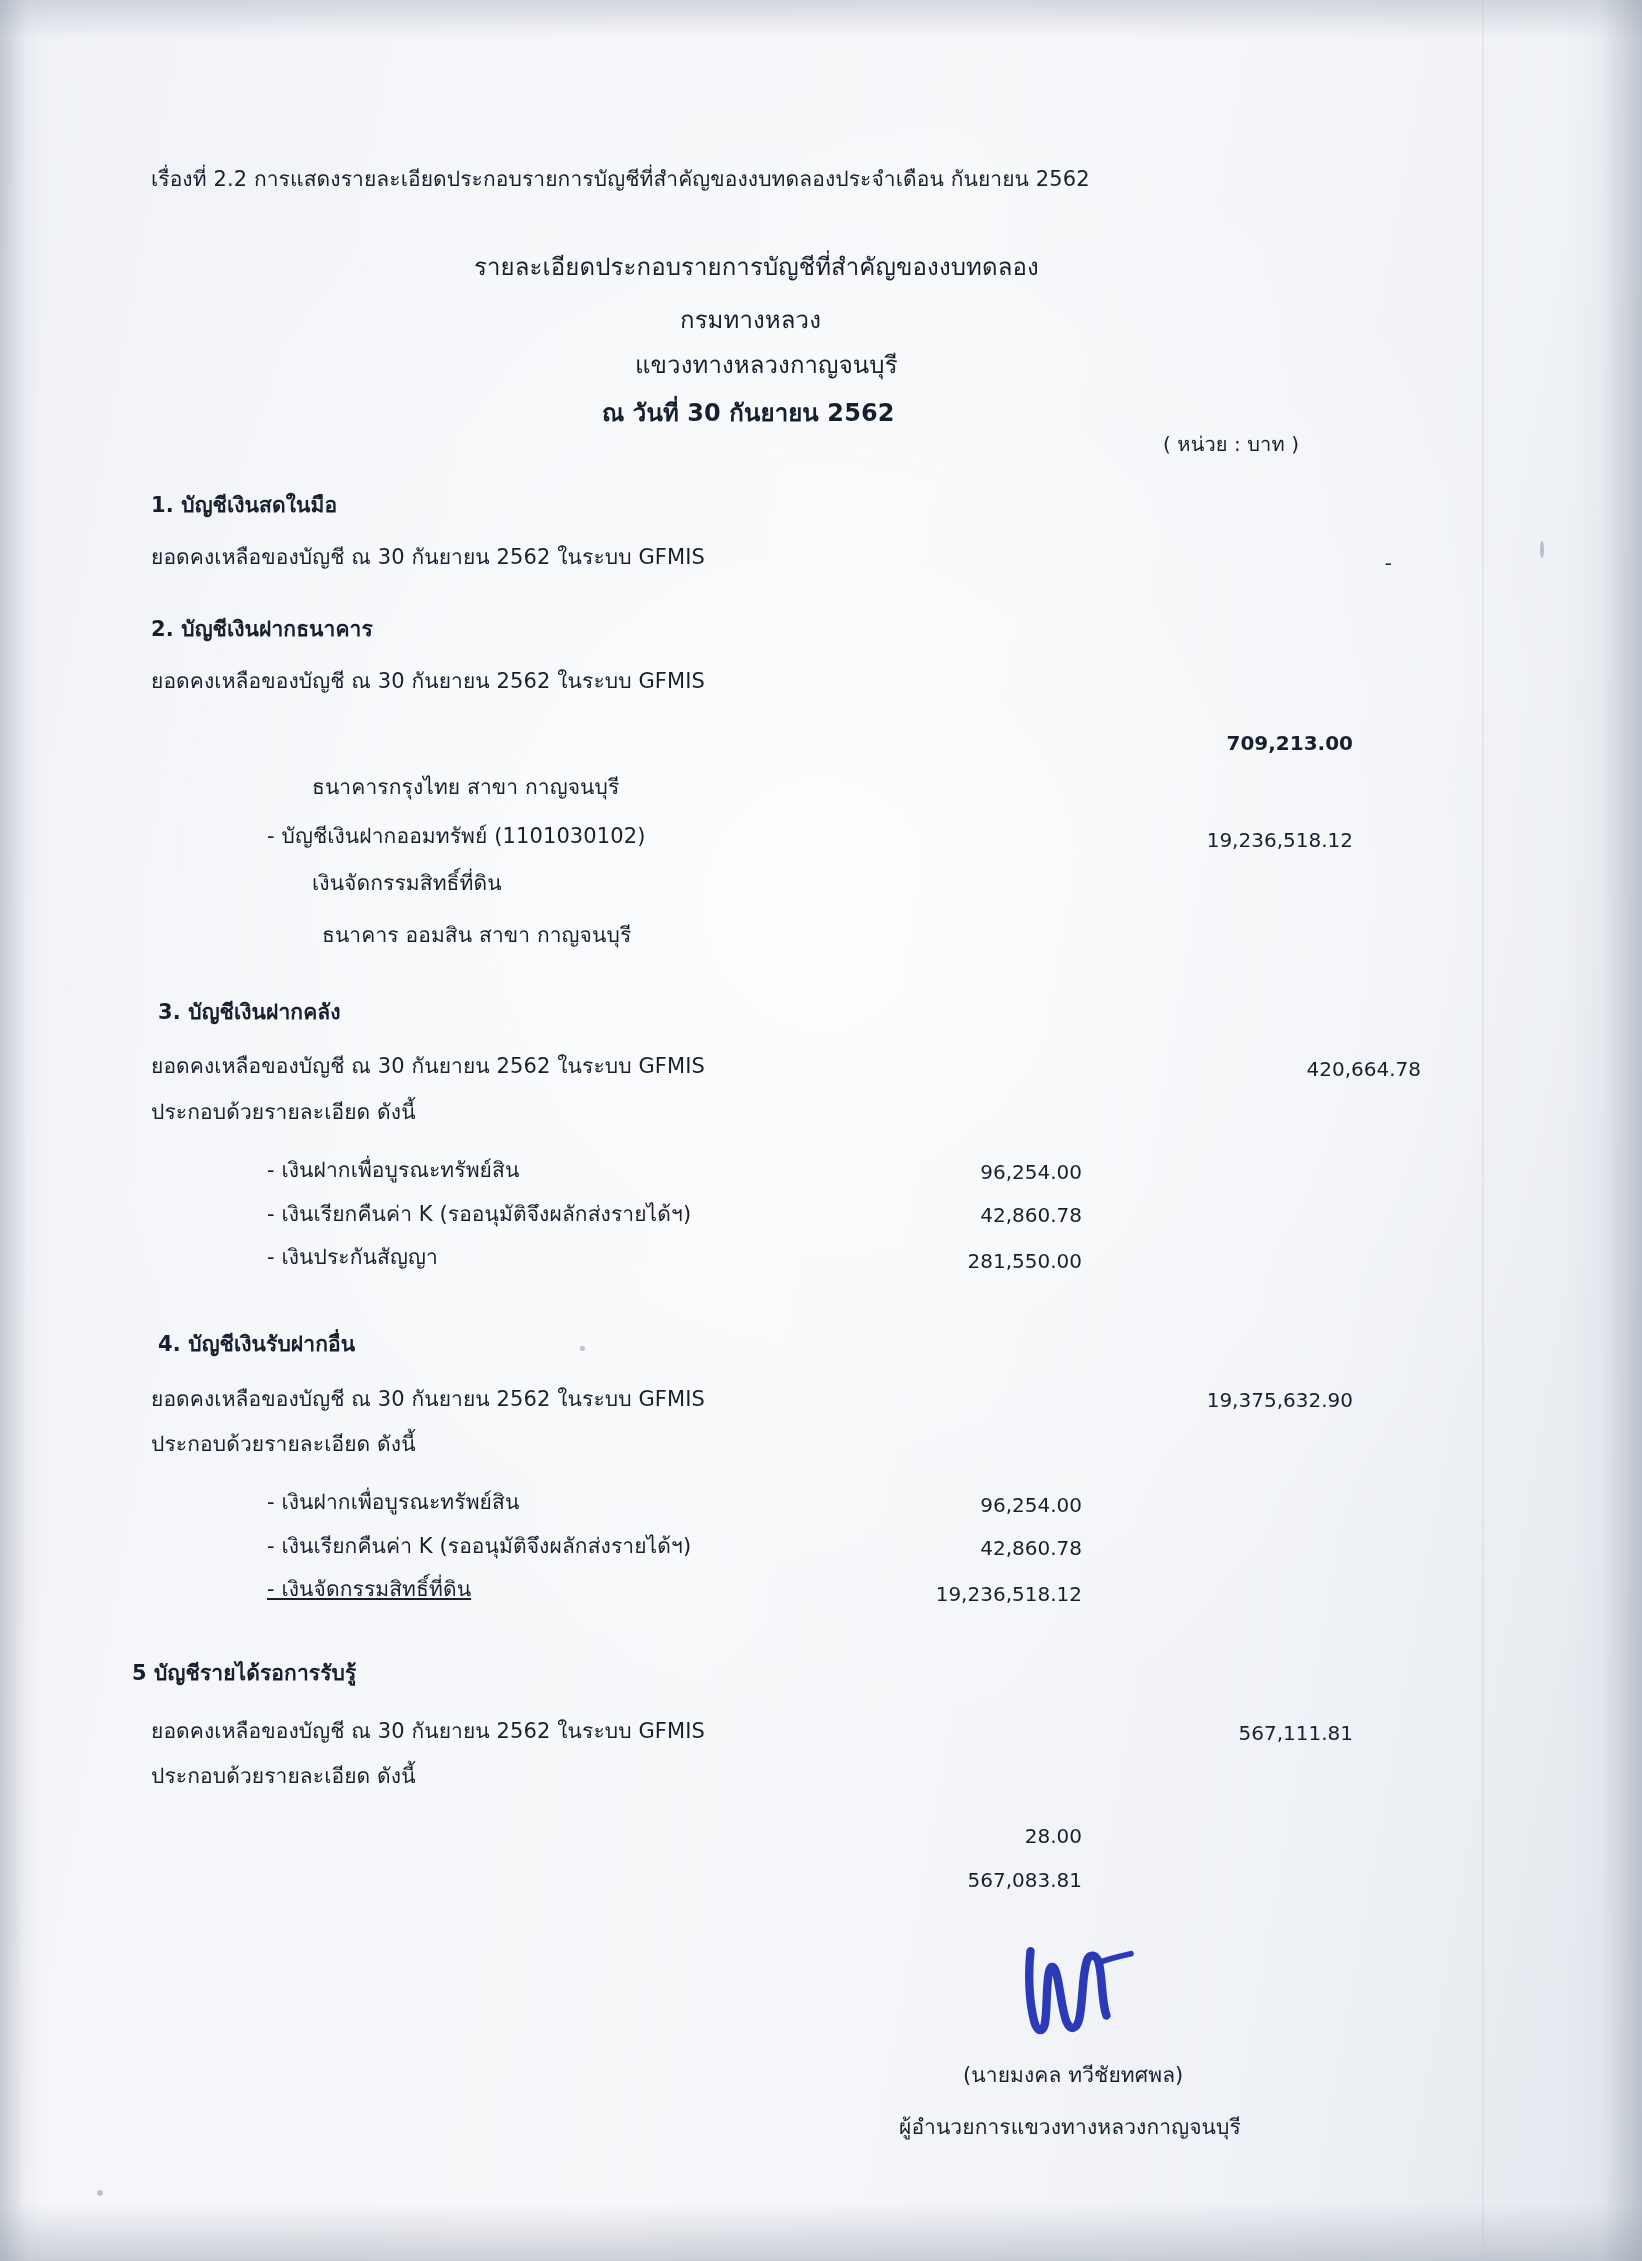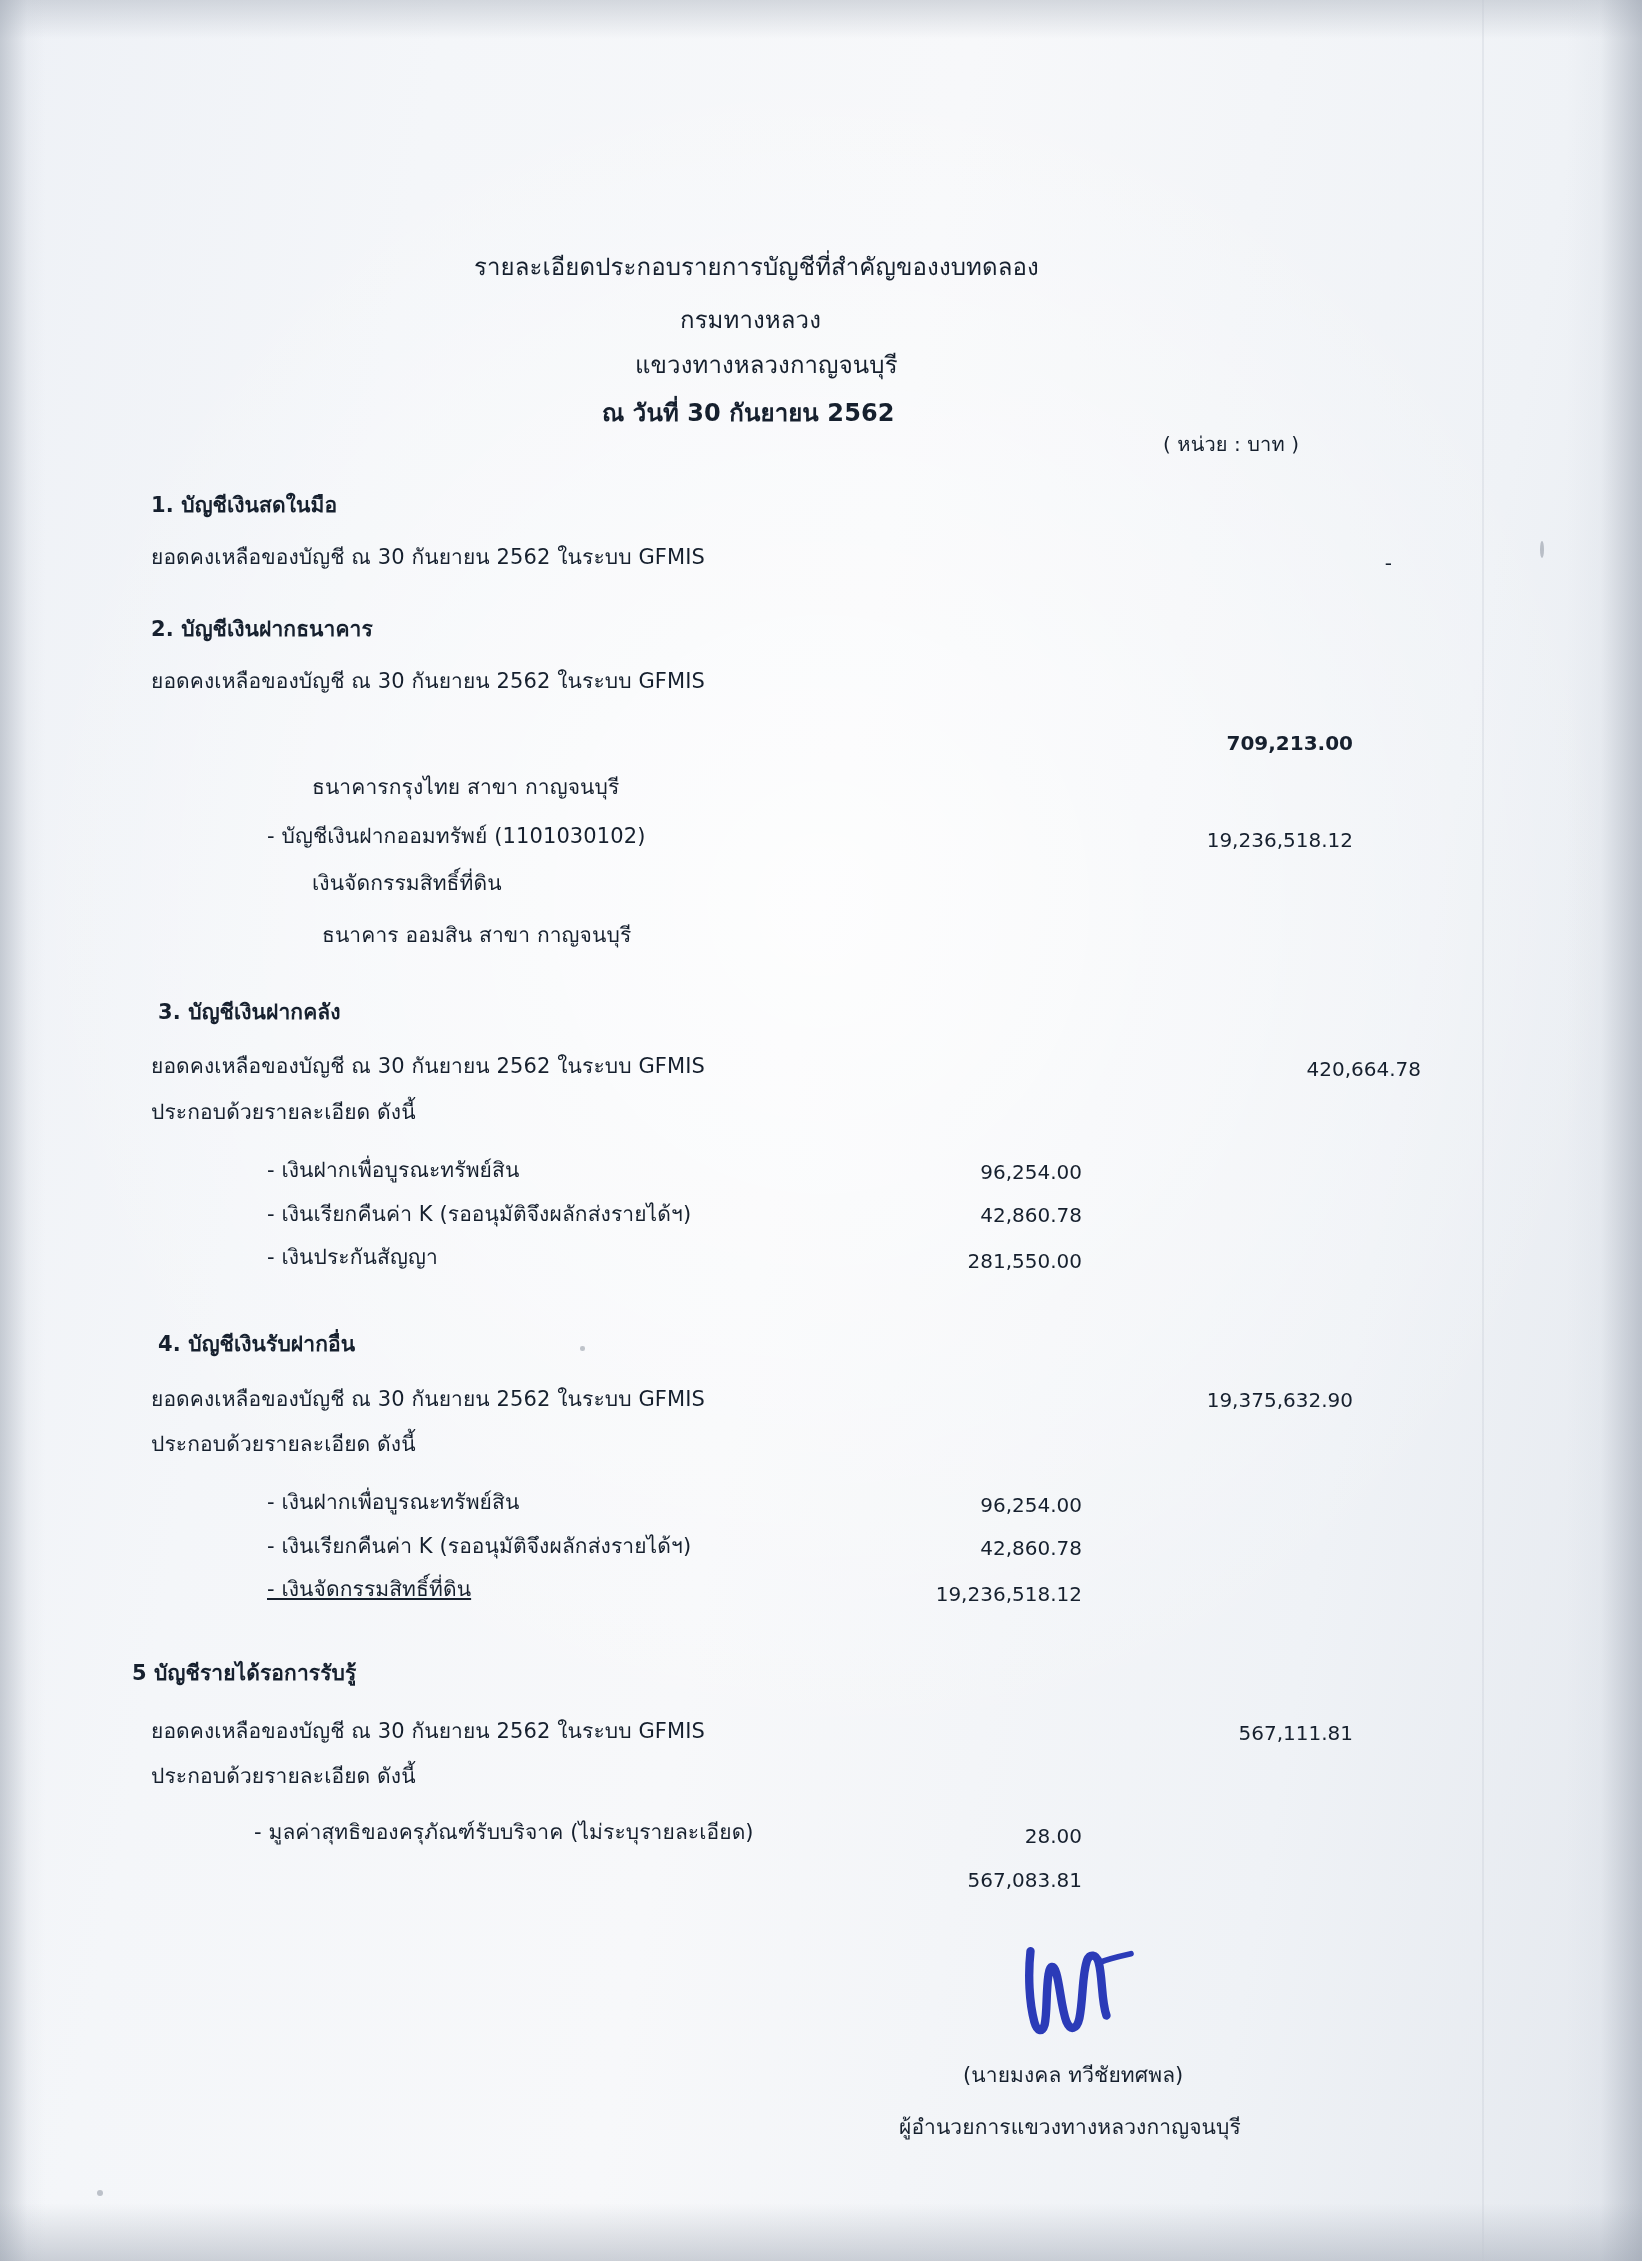--- a/index.html
+++ b/index.html
@@ -104,20 +104,21 @@
   <div class="edge-left"></div>
   <div class="edge-right"></div>
   <div class="edge-bottom"></div>
   <div class="crease" style="left:1482px;"></div>
   <div class="speck" style="left:1540px;top:541px;width:3.9px;height:17px;"></div>
   <div class="speck" style="left:97px;top:2190px;width:6.4px;height:6.4px;"></div>
   <div class="speck" style="left:580px;top:1346px;width:4.5px;height:4.5px;"></div>
 
   <div class="content">
 
+    <div class="t sz-head" style="left:151px; top:162px;">เรื่องที่ 2.2  การแสดงรายละเอียดประกอบรายการบัญชีที่สำคัญของงบทดลองประจำเดือน กันยายน  2562</div>
 
     <div class="t sz-title" style="left:474px; top:247px;">รายละเอียดประกอบรายการบัญชีที่สำคัญของงบทดลอง</div>
     <div class="t sz-title" style="left:680px; top:300px;">กรมทางหลวง</div>
     <div class="t sz-title" style="left:635px; top:345px;">แขวงทางหลวงกาญจนบุรี</div>
     <div class="t sz-title bold" style="left:602px; top:393px;">ณ วันที่ 30 กันยายน 2562</div>
 
     <div class="t sz-unit" style="left:1163px; top:428px;">( หน่วย : บาท )</div>
 
     <div class="t sz-body bold" style="left:151px; top:488px;">1. บัญชีเงินสดในมือ</div>
     <div class="t sz-body" style="left:151px; top:540px;">ยอดคงเหลือของบัญชี  ณ 30 กันยายน 2562 ในระบบ GFMIS</div>
@@ -160,21 +161,20 @@
     <div class="num" style="left:889px; top:1536px; width:193px;">42,860.78</div>
 
     <div class="t sz-body" style="left:267px; top:1572px;text-decoration:underline;">- เงินจัดกรรมสิทธิ์ที่ดิน</div>
     <div class="num" style="left:850px; top:1582px; width:232px;">19,236,518.12</div>
 
     <div class="t sz-body bold" style="left:132px; top:1656px;">5 บัญชีรายได้รอการรับรู้</div>
     <div class="t sz-body" style="left:151px; top:1714px;">ยอดคงเหลือของบัญชี  ณ 30 กันยายน 2562 ในระบบ GFMIS</div>
     <div class="num" style="left:1153px; top:1721px; width:200px;">567,111.81</div>
     <div class="t sz-body" style="left:151px; top:1759px;">ประกอบด้วยรายละเอียด  ดังนี้</div>
 
-    <div class="t sz-body" style="left:254px; top:1815px;">- มูลค่าสุทธิของครุภัณฑ์รับบริจาค  (ไม่ระบุรายละเอียด)</div>
     <div class="num" style="left:953px; top:1824px; width:129px;">28.00</div>
 
     <div class="num" style="left:889px; top:1868px; width:193px;">567,083.81</div>
 
     <svg class="sig-svg" style="left:1011px; top:1946px; width:142px; height:103px;" viewBox="0 0 220 160">
       <path d="M30,8 C26,45 28,88 36,118 C40,132 48,136 52,122 C56,104 54,70 58,44
                C60,30 66,28 70,42 C76,62 78,98 86,118 C92,132 102,130 106,112
                C112,82 110,44 118,22 C122,12 132,12 136,26 C142,48 140,86 148,108" fill="none" stroke="#2b3bb8" stroke-width="13" stroke-linecap="round" stroke-linejoin="round"></path>
       <path d="M136,26 C150,20 168,16 186,12" fill="none" stroke="#2b3bb8" stroke-width="9" stroke-linecap="round"></path>
     </svg>

